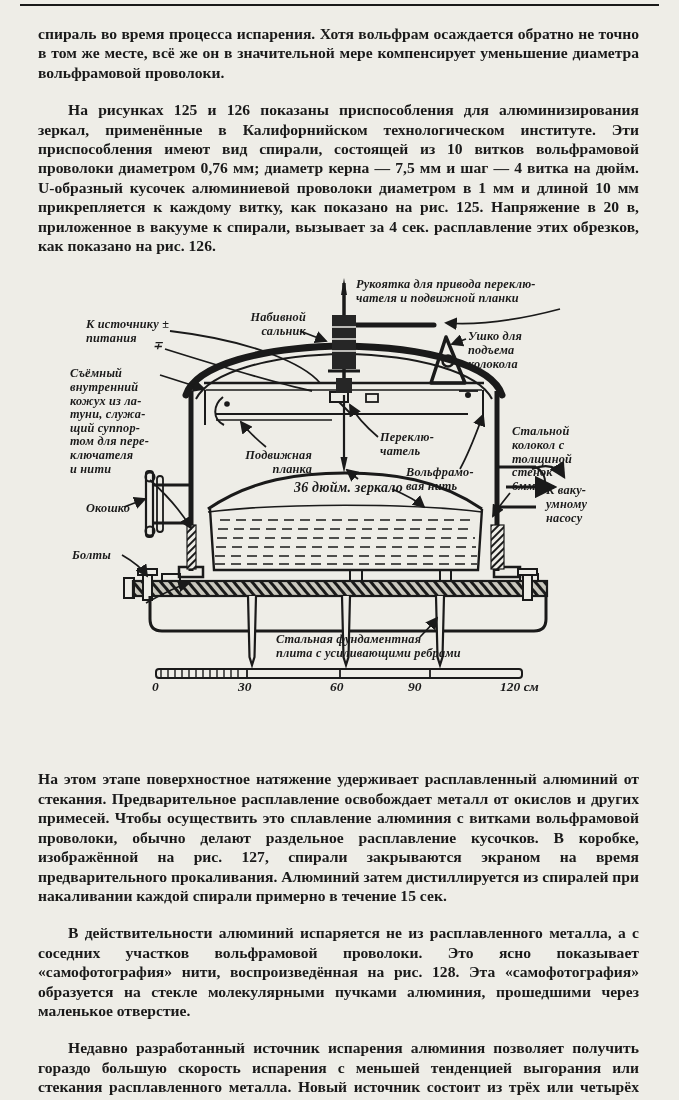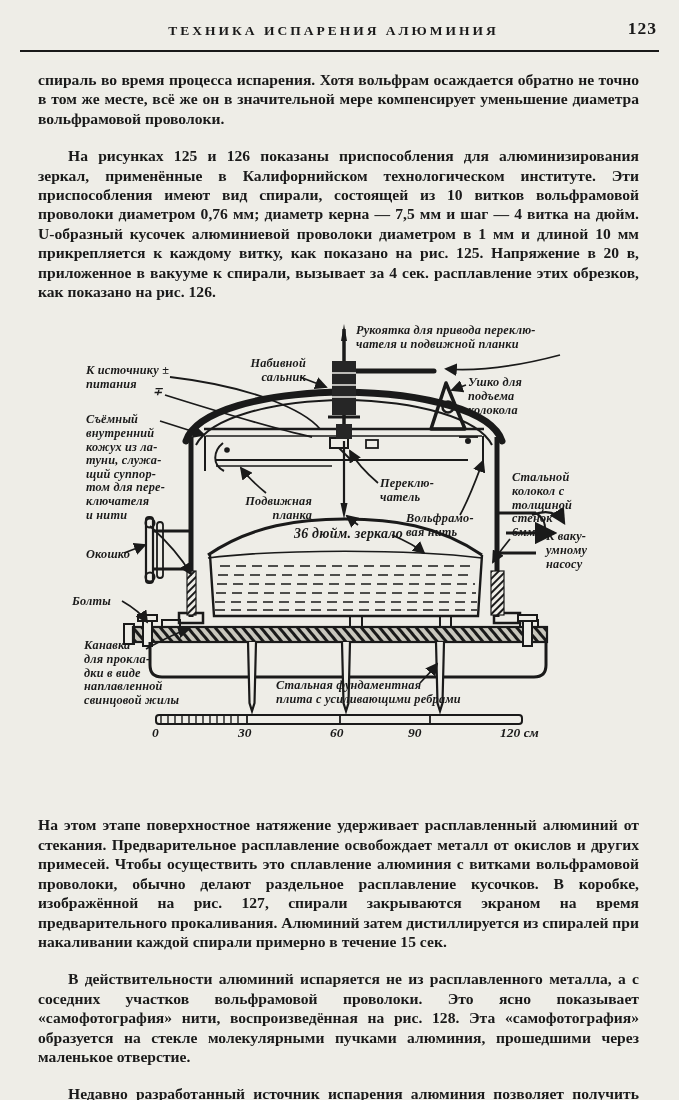--- a/index.html
+++ b/index.html
@@ -38,24 +38,20 @@
   .scale-num{position:absolute;top:406px;font-style:italic;font-weight:700;font-size:13.5px;}
   .fig-caption{position:absolute;left:0;right:0;top:428px;text-align:center;
     font-size:16px;font-weight:700;letter-spacing:1.5px;}
   .ink{stroke:#1a1a1a;fill:none;}
 </style>
 </head>
 <body>
 
 <div class="page">
 
-  <div class="header">
-    <div class="header-title">ТЕХНИКА ИСПАРЕНИЯ АЛЮМИНИЯ</div>
-    <div class="page-num">123</div>
-  </div>
   <div class="rule"></div>
 
   <div class="text">
     <p class="para">спираль во время процесса испарения. Хотя вольфрам осаждается обратно не точно в том же месте, всё же он в значительной мере компенсирует уменьшение диаметра вольфрамовой проволоки.</p>
     <p class="para indent">На рисунках 125 и 126 показаны приспособления для алюминизирования зеркал, применённые в Калифорнийском технологическом институте. Эти приспособления имеют вид спирали, состоящей из 10 витков вольфрамовой проволоки диаметром 0,76 мм; диаметр керна — 7,5 мм и шаг — 4 витка на дюйм. U-образный кусочек алюминиевой проволоки диаметром в 1 мм и длиной 10 мм прикрепляется к каждому витку, как показано на рис. 125. Напряжение в 20 в, приложенное в вакууме к спирали, вызывает за 4 сек. расплавление этих обрезков, как показано на рис. 126.</p>
   </div>
 
   <div class="figure">
 
     <svg class="fig-art" width="679" height="478" viewBox="0 0 679 478">
@@ -215,21 +211,21 @@
 
     <div class="fig-label" style="left:356px;top:5px;">Рукоятка для привода переклю-
 чателя и подвижной планки</div>
     <div class="fig-label center" style="left:238px;top:38px;width:68px;">Набивной
 сальник</div>
     <div class="fig-label" style="left:86px;top:45px;">К источнику ±
 питания</div>
     <div class="fig-label sign" style="left:153px;top:66px;">∓</div>
     <div class="fig-label" style="left:468px;top:57px;">Ушко для подъема
 колокола</div>
-    <div class="fig-label" style="left:86px;top:94px;">Съёмный
+    <div class="fig-label" style="left:70px;top:94px;">Съёмный
 внутренний
 кожух из ла-
 туни, служа-
 щий суппор-
 том для пере-
 ключателя
 и нити</div>
     <div class="fig-label" style="left:380px;top:158px;">Переклю-
 чатель</div>
     <div class="fig-label center" style="left:232px;top:176px;width:80px;">Подвижная
@@ -239,25 +235,20 @@
     <div class="fig-label" style="left:512px;top:152px;">Стальной
 колокол с
 толщиной
 стенок 6мм.</div>
     <div class="fig-label" style="left:86px;top:229px;">Окошко</div>
     <div class="fig-label mirror-label" style="left:294px;top:208px;">36 дюйм. зеркало</div>
     <div class="fig-label" style="left:546px;top:211px;">К ваку-
 умному
 насосу</div>
     <div class="fig-label" style="left:72px;top:276px;">Болты</div>
-    <div class="fig-label" style="left:84px;top:320px;">Канавка
-для прокла-
-дки в виде
-наплавленной
-свинцовой жилы</div>
     <div class="fig-label" style="left:276px;top:360px;">Стальная фундаментная
 плита с усиливающими ребрами</div>
 
     <div class="scale-num" style="left:152px;">0</div>
     <div class="scale-num" style="left:238px;">30</div>
     <div class="scale-num" style="left:330px;">60</div>
     <div class="scale-num" style="left:408px;">90</div>
     <div class="scale-num" style="left:500px;">120 см</div>
 
   </div>

